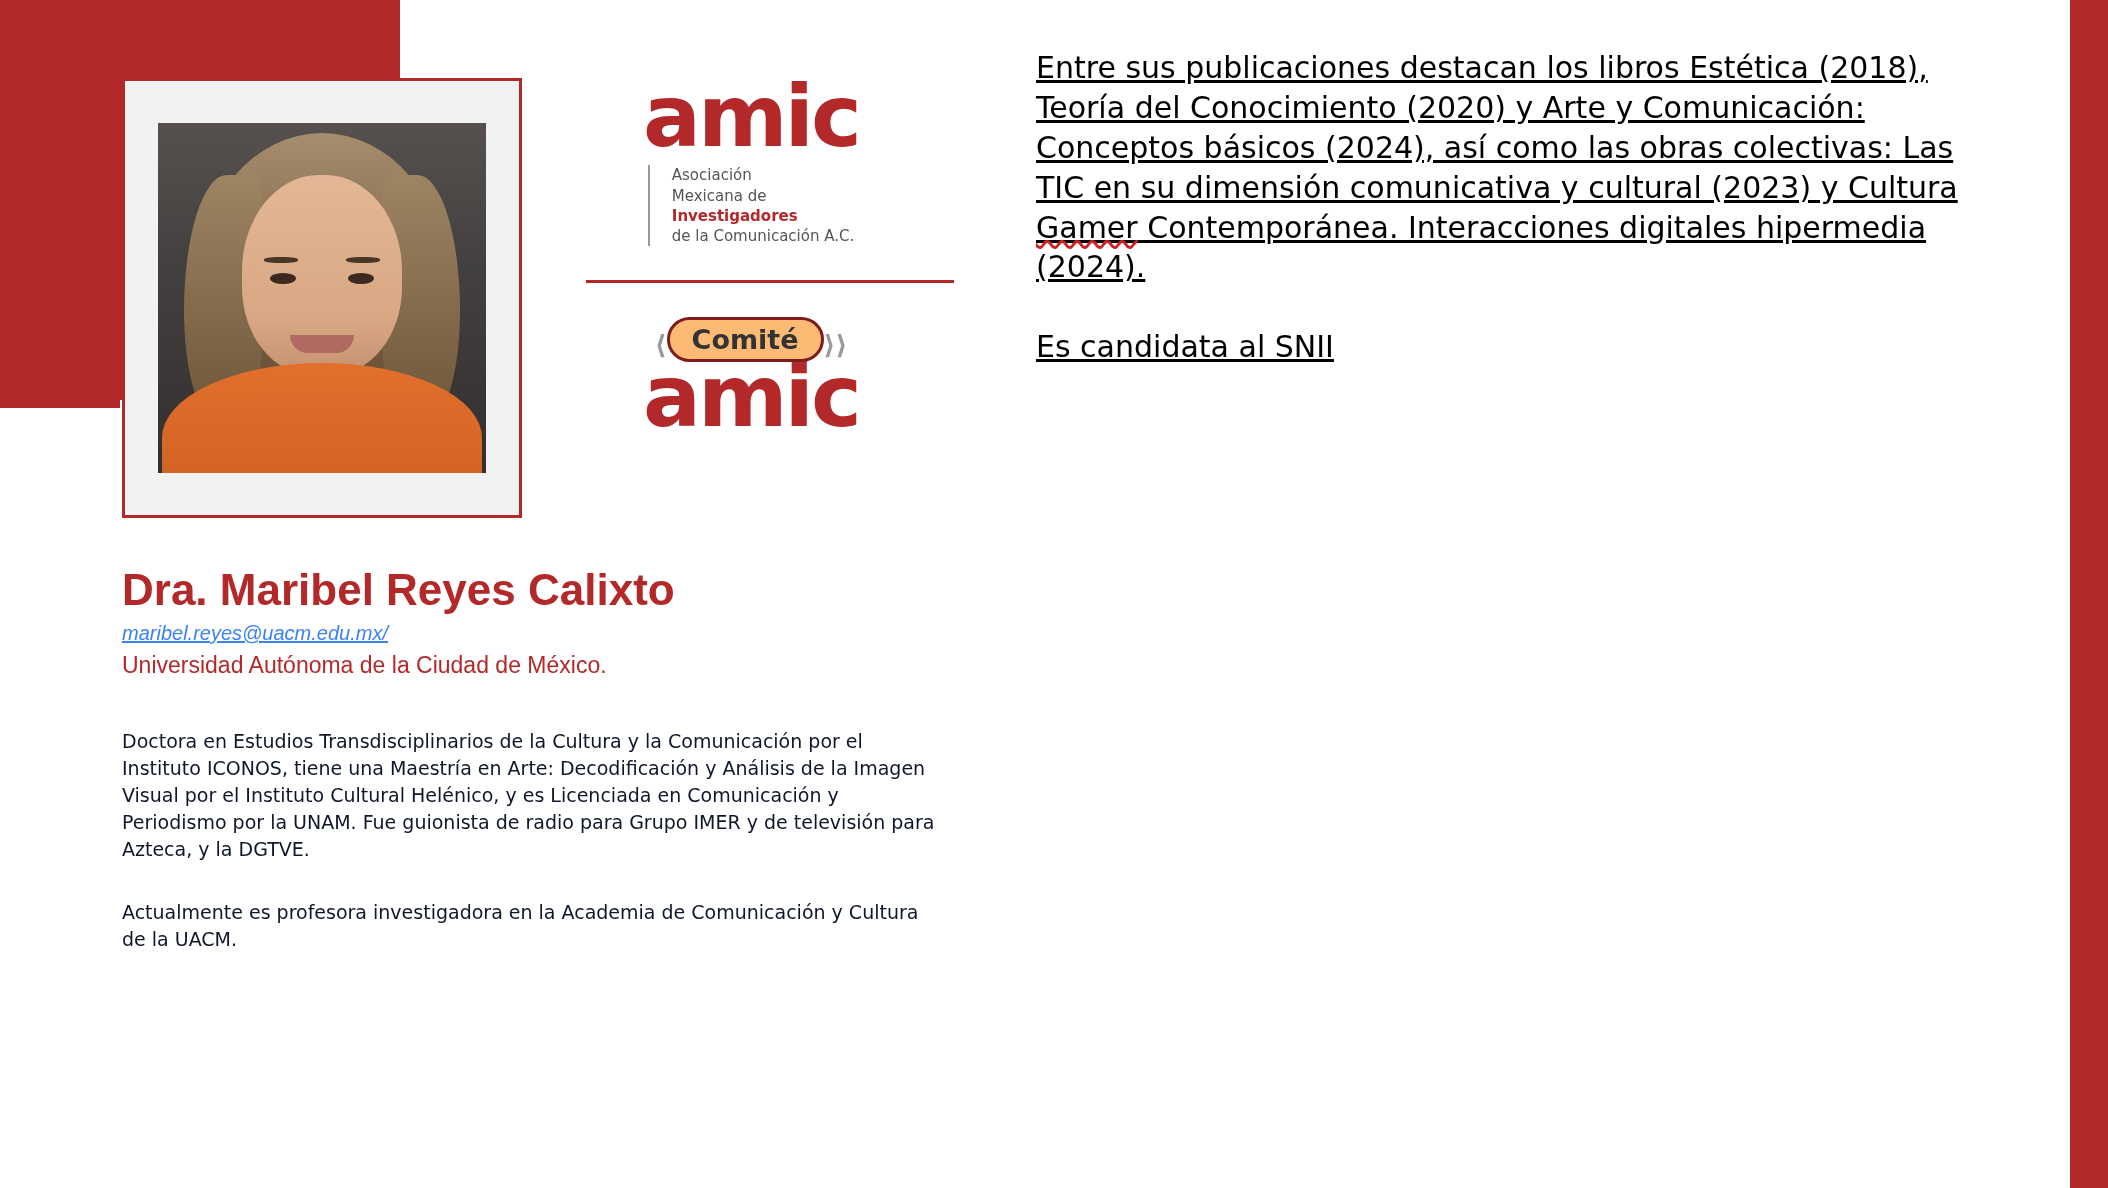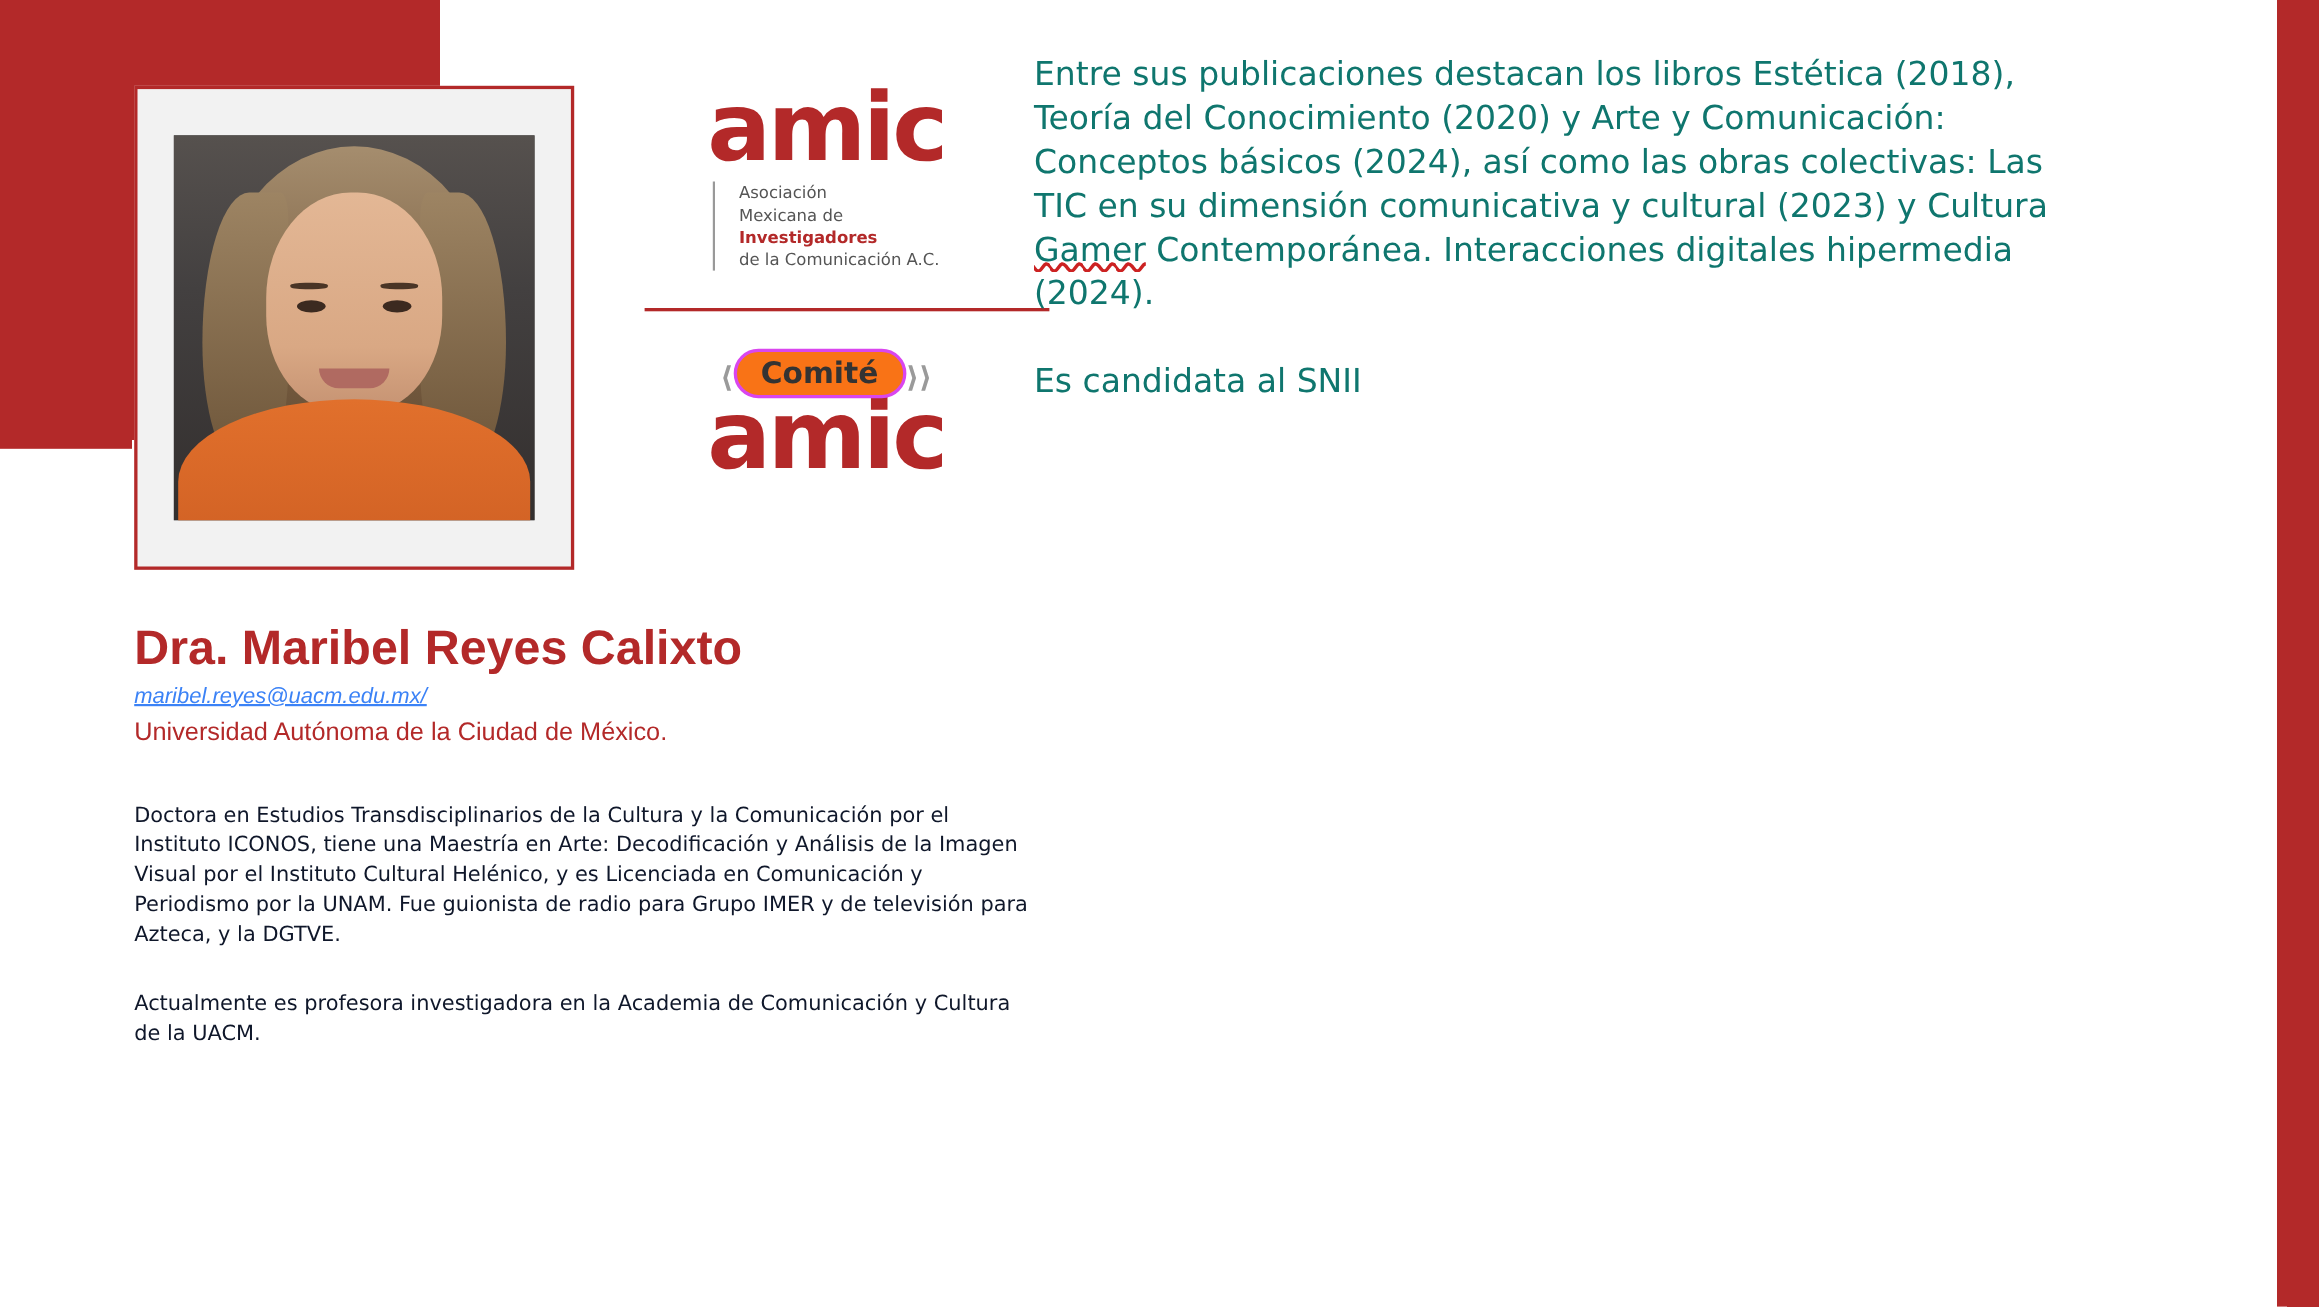--- a/index.html
+++ b/index.html
@@ -187,27 +187,27 @@
     width: 368px;
     height: 3px;
     background: #B32929;
   }
   .comite-wrap {
     margin-top: 34px;
     position: relative;
   }
   .comite-pill {
     display: inline-block;
-    border: 3px solid #d946ef;
+    border: 3px solid #7f1d1d;
     border-radius: 28px;
     padding: 4px 22px;
     font-size: 27px;
     font-weight: 700;
     color: #333;
-    background: #f97316;
+    background: #fdba74;
     position: relative;
   }
   .comite-wave {
     color: #9a9a9a;
     font-size: 26px;
     font-weight: 700;
     vertical-align: middle;
   }
   .amic-word-2 {
     font-size: 86px;
@@ -260,26 +260,27 @@
     width: 820px;
     font-size: 19px;
     line-height: 1.42;
     color: #0f172a;
   }
   .bio p { margin: 0 0 36px 0; }
 
   
   .right-col {
     position: absolute;
-    left: 940px;
+    left: 1036px;
     top: 48px;
     width: 950px;
     font-size: 30px;
     line-height: 1.33;
-    color: #0f766e;
+    color: #000000;
+    text-decoration: underline;
   }
   .right-col p { margin: 0 0 40px 0; }
   .spell {
     text-decoration: underline wavy #cc2222;
     text-decoration-skip-ink: none;
   }
 </style>
 </head>
 <body>
 

